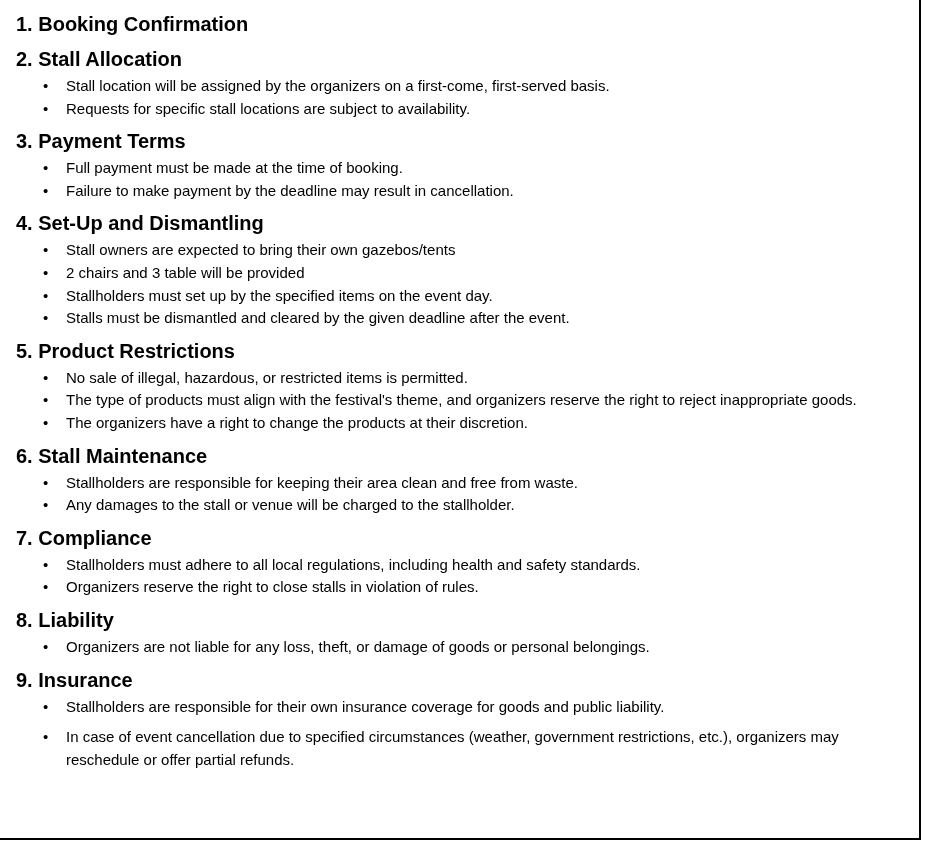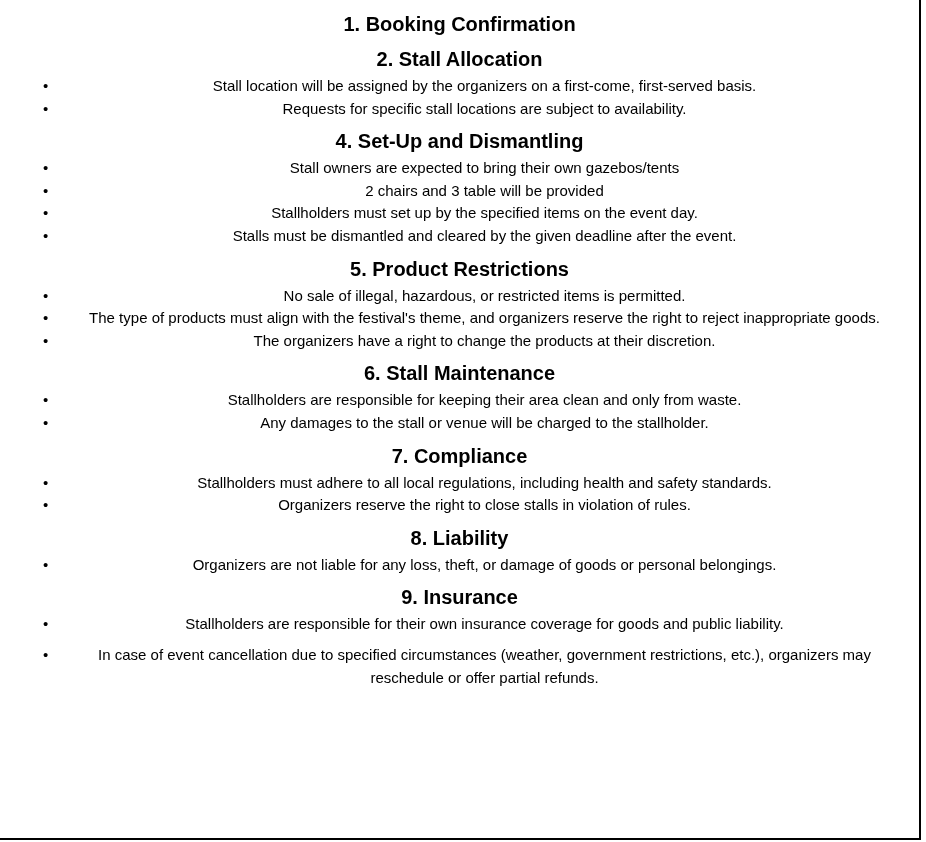--- a/index.html
+++ b/index.html
@@ -13,21 +13,21 @@
     position: relative;
     box-sizing: border-box;
     width: 921px;
     height: 840px;
     border-right: 2px solid #000000;
     border-bottom: 2px solid #000000;
     padding: 3px 8px 0 8px;
     overflow: hidden;
     background: #ffffff;
   }
-  .section { margin: 8px; text-align: center; }
+  .section { margin: 8px; }
   .section-heading {
     margin: 3px 0 2px 0;
     font-size: 20px;
     font-weight: 700;
     line-height: 27px;
     color: #000000;
     letter-spacing: 0;
   }
   .bullet-list {
     margin: 0;
@@ -61,20 +61,27 @@
   </div>
 
   <div class="section">
     <h2 class="section-heading">2. Stall Allocation</h2>
     <ul class="bullet-list">
       <li class="bullet-item">Stall location will be assigned by the organizers on a first-come, first-served basis.</li>
       <li class="bullet-item">Requests for specific stall locations are subject to availability.</li>
     </ul>
   </div>
 
+  <div class="section">
+    <h2 class="section-heading">3. Payment Terms</h2>
+    <ul class="bullet-list">
+      <li class="bullet-item">Full payment must be made at the time of booking.</li>
+      <li class="bullet-item">Failure to make payment by the deadline may result in cancellation.</li>
+    </ul>
+  </div>
 
   <div class="section">
     <h2 class="section-heading">4. Set-Up and Dismantling</h2>
     <ul class="bullet-list">
       <li class="bullet-item">Stall owners are expected to bring their own gazebos/tents</li>
       <li class="bullet-item">2 chairs and 3 table will be provided</li>
       <li class="bullet-item">Stallholders must set up by the specified items on the event day.</li>
       <li class="bullet-item">Stalls must be dismantled and cleared by the given deadline after the event.</li>
     </ul>
   </div>
@@ -84,21 +91,21 @@
     <ul class="bullet-list">
       <li class="bullet-item">No sale of illegal, hazardous, or restricted items is permitted.</li>
       <li class="bullet-item">The type of products must align with the festival's theme, and organizers reserve the right to reject inappropriate goods.</li>
       <li class="bullet-item">The organizers have a right to change the products at their discretion.</li>
     </ul>
   </div>
 
   <div class="section">
     <h2 class="section-heading">6. Stall Maintenance</h2>
     <ul class="bullet-list">
-      <li class="bullet-item">Stallholders are responsible for keeping their area clean and only from waste.</li>
+      <li class="bullet-item">Stallholders are responsible for keeping their area clean and free from waste.</li>
       <li class="bullet-item">Any damages to the stall or venue will be charged to the stallholder.</li>
     </ul>
   </div>
 
   <div class="section">
     <h2 class="section-heading">7. Compliance</h2>
     <ul class="bullet-list">
       <li class="bullet-item">Stallholders must adhere to all local regulations, including health and safety standards.</li>
       <li class="bullet-item">Organizers reserve the right to close stalls in violation of rules.</li>
     </ul>

